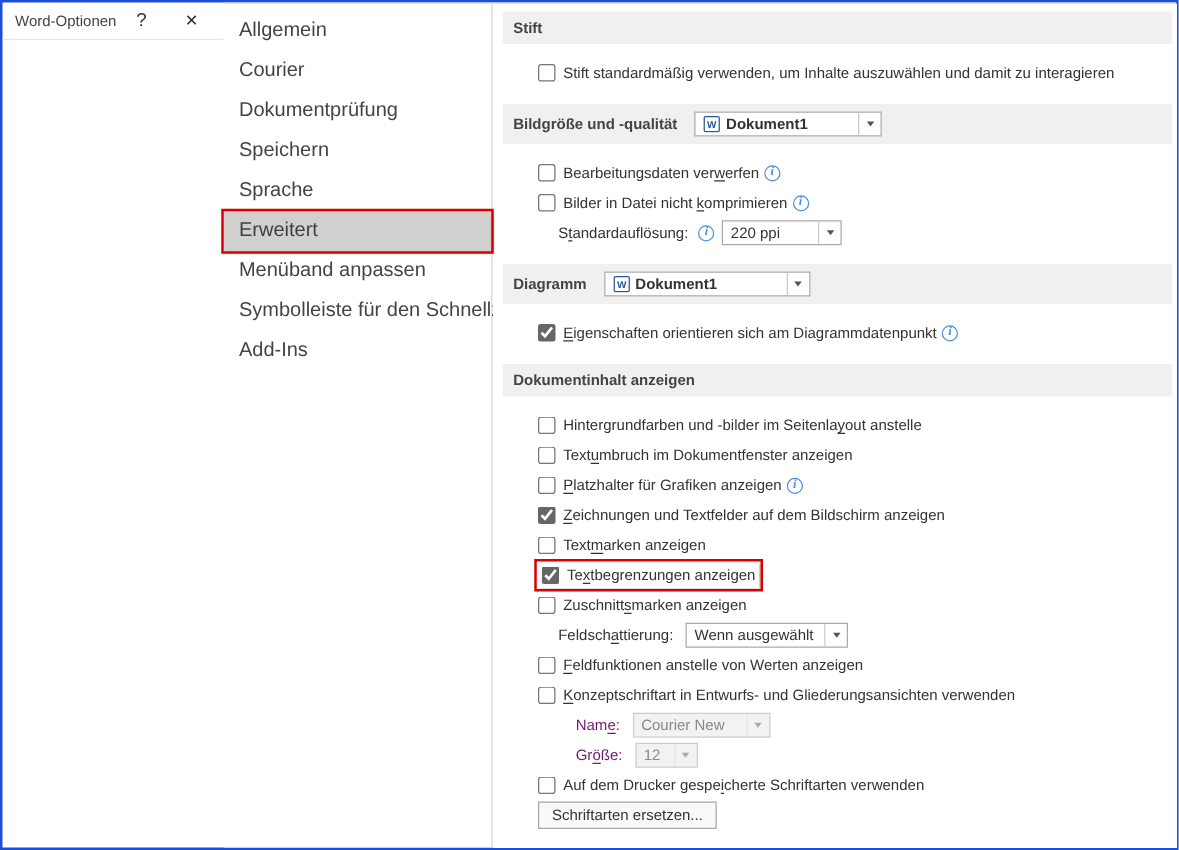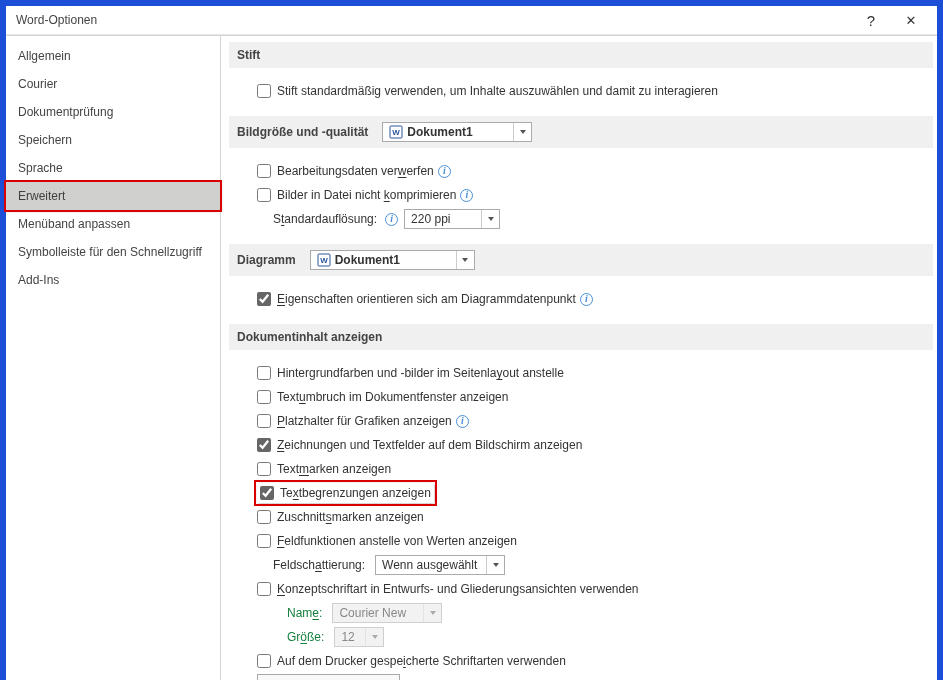--- a/index.html
+++ b/index.html
@@ -1,40 +1,40 @@
 <!DOCTYPE html>
 <html><head>
 <meta charset="utf-8">
 <style>
   * { box-sizing: border-box; margin: 0; padding: 0; }
   body { font-family: "Segoe UI", Tahoma, sans-serif; font-size: 12px; background: #fff; color: #333; }
 
   .window {
     width: 943px; height: 680px;
-    border: 6px solid #1d4ed8;
+    border: 2px solid #1d4ed8;
     background: #fff;
-    display: flex; flex-direction: column;
+    display: flex; flex-direction: row;
   }
   .titlebar {
     height: 30px; display: flex; align-items: center;
     padding: 0 6px 0 10px;
     border-bottom: 1px solid #e5e5e5;
   }
   .titlebar .title { flex: 1; font-size: 12px; color: #444; }
   .titlebar .btn { width: 40px; height: 28px; display: flex; align-items: center; justify-content: center; cursor: pointer; }
   .close-x { font-size: 13px; }
   .help-q { font-size: 15px; }
 
   .body { flex: 1; display: flex; border-top: 1px solid #d5d5d5; }
   .sidebar {
     width: 215px; border-right: 1px solid #d5d5d5;
     padding: 6px 0; background: #fff;
   }
   .sidebar .item {
-    padding: 7px 12px; font-size: 12px; color: #444; cursor: pointer;
+    padding: 7px 12px; font-size: 16px; color: #444; cursor: pointer;
     white-space: nowrap;
   }
   .sidebar .item.selected { background: #d0d0cf; color: #404040; }
   .sidebar .item.selected.hl { outline: 2px solid #d90000; outline-offset: 0; position: relative; box-shadow: 1px 1px 3px rgba(0,0,0,.25); }
 
   .main { flex: 1; display: flex; flex-direction: column; }
   .scrollpane {
     flex: 1; overflow-y: scroll; overflow-x: hidden;
     padding: 4px 4px 4px 8px;
     background: #fff;
@@ -81,21 +81,21 @@
   }
   .select.disabled { background: #f2f2f2; color: #888; border-color: #cfcfcf; }
   .select.disabled .arrow { border-left-color: #e3e3e3; }
   .select.disabled .arrow::after { border-top-color: #aaa; }
   .doc-icon {
     width: 14px; height: 14px; margin-right: 4px; display: inline-flex; align-items: center; justify-content: center;
   }
   .doc-icon svg { display: block; }
 
   .field-label { margin-right: 4px; margin-left: 16px; }
-  .disabled-text { color: #15803d; }
+  .disabled-text { color: #701a75; }
 
   .hl-inline {
     outline: 2px solid #d90000; outline-offset: 1px;
     box-shadow: 1px 1px 3px rgba(0,0,0,0.25);
     padding: 0 3px; display: inline-flex; align-items: center; height: 20px;
   }
 
   .push-btn {
     height: 22px; padding: 0 10px; border: 1px solid #a8a8a8; background: #f9f9f9;
     font-size: 12px; cursor: pointer; display: inline-flex; align-items: center;
@@ -254,32 +254,32 @@
           </div>
 
           <div class="row">
             <label>
               <input type="checkbox" style="">
               <span><span>Zuschnitt</span><span class="underline-access">s</span><span>marken anzeigen</span></span>
             </label>
           </div>
 
           <div class="row">
-            <label>
-              <input type="checkbox" style="">
-              <span><span class="underline-access">F</span><span>eldfunktionen anstelle von Werten anzeigen</span></span>
-            </label>
-          </div>
-
-          <div class="row">
             <span class="field-label"><span>Feldsch</span><span class="underline-access">a</span><span>ttierung:</span></span>
             <span class="select" style="width:130px">
               <span style="flex:1">Wenn ausgewählt</span>
               <span class="arrow"></span>
             </span>
+          </div>
+
+          <div class="row">
+            <label>
+              <input type="checkbox" style="">
+              <span><span class="underline-access">F</span><span>eldfunktionen anstelle von Werten anzeigen</span></span>
+            </label>
           </div>
 
           <div class="row">
             <label>
               <input type="checkbox" style="">
               <span><span class="underline-access">K</span><span>onzeptschriftart in Entwurfs- und Gliederungsansichten verwenden</span></span>
             </label>
           </div>
 
           <div class="row indent">

